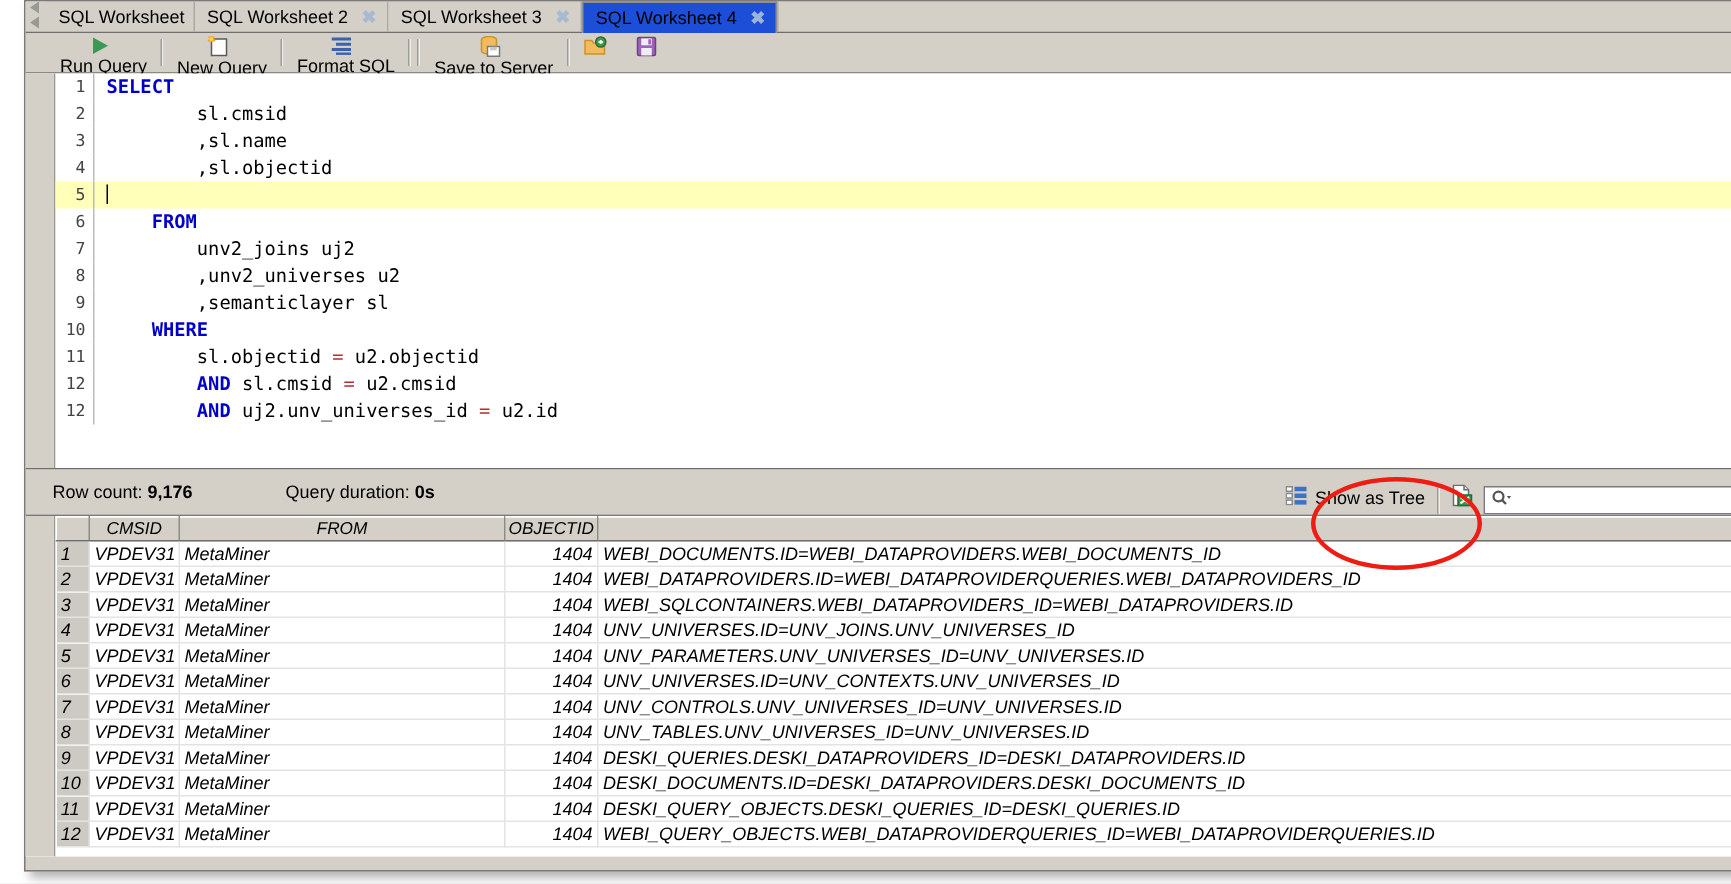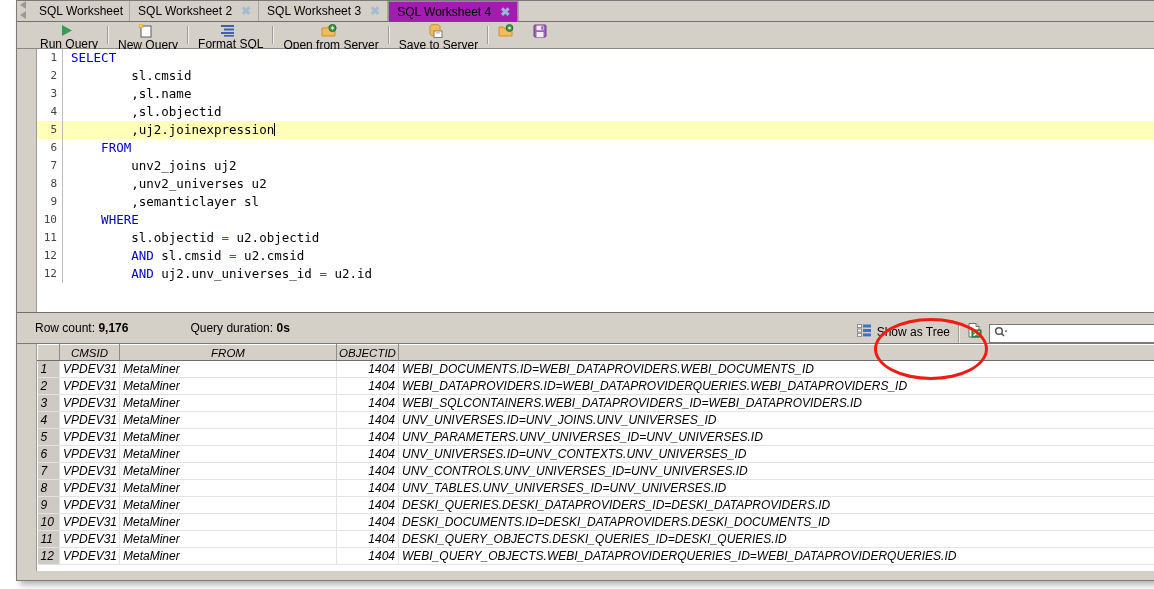--- a/index.html
+++ b/index.html
@@ -63,21 +63,21 @@
     padding: 0 6px 0 8px;
     background: #d4d0c8;
     font-size: 12px;
     color: #000;
     white-space: nowrap;
     border-right: 1px solid #a9a9a4;
     box-sizing: border-box;
     position: relative;
   }
   .tab.active {
-    background: #a21caf;
+    background: #1d4ed8;
     border-right: 1px solid #8f8f8f;
     border-left: 1px solid #8f8f8f;
     border-top: 1px solid #8f8f8f;
     height: 21px;
     margin-bottom: -1px;
     z-index: 2;
   }
   .tab-label { margin-right: 8px; }
   .tab.nolabelgap .tab-label { margin-right: 0; }
   .tab-close {
@@ -167,21 +167,21 @@
     background: transparent;
     flex: 0 0 auto;
     border-right: 1px solid #bbbbbb;
   }
   .code-txt {
     padding-left: 8px;
     white-space: pre;
     color: #000;
     flex: 1 1 auto;
   }
-  .kw { color: #0000c8; font-weight: normal; }
+  .kw { color: #0000c8; font-weight: bold; }
   .op { color: #b03030; }
   .caret {
     display: inline-block;
     width: 1px;
     height: 13px;
     background: #000;
     vertical-align: -2px;
     margin-left: 0px;
   }
 
@@ -385,30 +385,20 @@
           <rect x="3" y="4.5" width="10" height="2" fill="#3b62ad"></rect>
           <rect x="0" y="8" width="13" height="2" fill="#3b62ad"></rect>
           <rect x="3" y="11" width="10" height="1.6" fill="#3b62ad"></rect>
         </svg>
       </span>
       <span>Format SQL</span>
     </div>
 
     <div class="tb-sep"></div>
 
-    <div class="tbtn">
-      <span class="ico">
-        <svg width="16" height="14" viewBox="0 0 16 14">
-          <path d="M1,4 L6,4 L7,2.5 L14,2.5 L14,12 L1,12 Z" fill="#f3bb5c" stroke="#c9932f"></path>
-          <circle cx="11.5" cy="4" r="3.6" fill="#3f9b4b" stroke="#2a6b33"></circle>
-          <path d="M10,4 L13,4 M11.5,2.6 L11.5,5.4" stroke="#fff" stroke-width="1.2"></path>
-        </svg>
-      </span>
-      <span>Open from Server</span>
-    </div>
 
     <div class="tb-sep"></div>
 
     <div class="tbtn">
       <span class="ico">
         <svg width="14" height="14" viewBox="0 0 14 14">
           <ellipse cx="6" cy="2.4" rx="5" ry="2" fill="#f3bb5c" stroke="#c9932f"></ellipse>
           <path d="M1,2.4 L1,10 A5,2 0 0 0 11,10 L11,2.4" fill="#f3bb5c" stroke="#c9932f"></path>
           <rect x="5" y="7" width="8" height="6.5" fill="#fff" stroke="#7a7a7a"></rect>
           <rect x="6.6" y="7.2" width="4.6" height="2.4" fill="#c9c9c9"></rect>
@@ -460,21 +450,21 @@
         <span class="code-txt">        ,sl.name</span>
       </div>
 
       <div class="code-line">
         <span class="ln">4</span>
         <span class="code-txt">        ,sl.objectid</span>
       </div>
 
       <div class="code-line hl">
         <span class="ln">5</span>
-        <span class="code-txt"><span>        ,uj2.joinexpression</span><span class="caret"></span></span>
+        <span class="code-txt"><span class="caret"></span></span>
       </div>
 
       <div class="code-line">
         <span class="ln">6</span>
         <span class="code-txt"><span>    </span><span class="kw">FROM</span></span>
       </div>
 
       <div class="code-line">
         <span class="ln">7</span>
         <span class="code-txt">        unv2_joins uj2</span>

